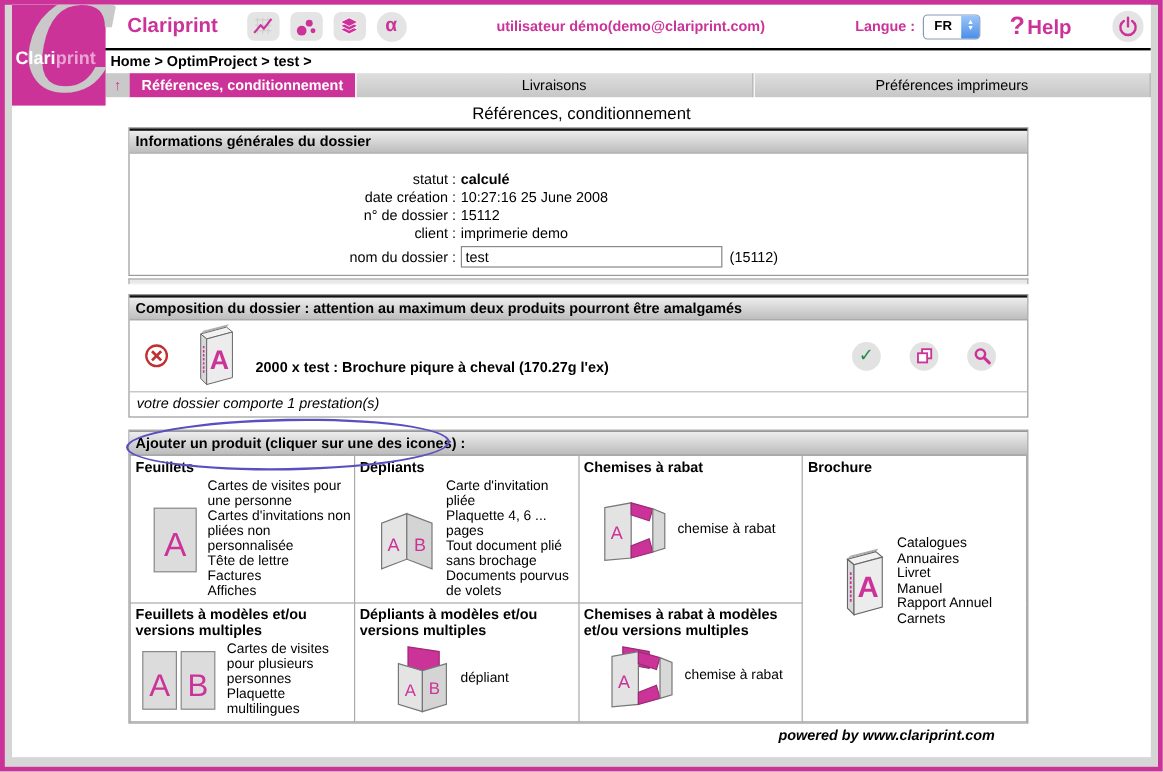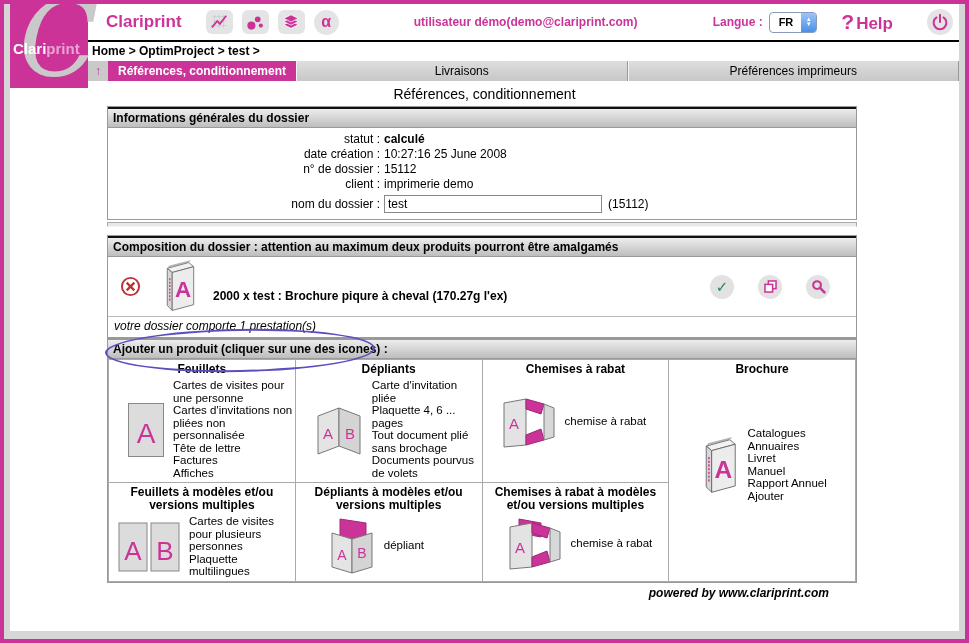--- a/index.html
+++ b/index.html
@@ -40,46 +40,46 @@
        border-left:1px solid #f5f5f5;border-right:1px solid #999;cursor:pointer;white-space:nowrap;}
   .tab.active{background:#cc3399;color:#fff;font-weight:bold;width:188px;border:none;}
   .tab:not(.active){flex:1;}
   .page-title{text-align:center;font-size:14px;margin:5px 0 4px;}
 
   
   .main{margin:0 102px 0 97px;}
   .section{border:1px solid #999;}
   .sec-hdr{border-top:2px solid #111;background:linear-gradient(#ededed,#bdbdbd);font-weight:bold;font-size:12px;
            padding:2px 5px;border-bottom:1px solid #999;}
-  .sec-body{padding:4px 0 6px;font-size:12px;}
+  .sec-body{padding:14px 0 6px;font-size:12px;}
   .info-row{display:flex;line-height:15px;}
   .info-label{width:272px;text-align:right;padding-right:4px;}
   .bold{font-weight:bold;}
   .name-row{margin-top:3px;align-items:center;}
   .name-input{width:210px;height:14px;font-size:12px;border:1px solid #888;padding:1px 3px;font-family:inherit;}
   .name-suffix{margin-left:6px;}
   .btn-row{text-align:right;margin:7px 7px 5px 0;}
   .validate{background:#ccff99;border:1px solid #565656;box-shadow:1px 1px 0 #999;font-size:12px;padding:3px 9px;font-family:inherit;cursor:pointer;}
   .divider{height:3px;background:#e8e8e8;border:1px solid #aaa;border-bottom-color:#f4f4f4;margin:2px 0 8px;}
 
   .comp-row{display:flex;align-items:center;padding:3px 12px;}
   .comp-label{margin-left:16px;font-weight:bold;font-size:12px;margin-top:18px;}
   .right-icons{margin-left:auto;display:flex;gap:24px;margin-right:14px;}
   .circle-btn{width:24px;height:24px;border-radius:50%;background:#e2e2e2;display:flex;align-items:center;justify-content:center;cursor:pointer;}
   .check-glyph{color:#1f8a44;font-weight:bold;font-size:15px;line-height:1;}
   .del-btn{margin-right:18px;cursor:pointer;display:flex;}
   .comp-note{border-top:1px solid #bbb;font-style:italic;font-size:12px;padding:2px 6px 4px;}
 
-  .add-section{position:relative;}
+  .add-section{margin-top:10px;position:relative;}
   .add-section .sec-hdr{border-top:1px solid #999;}
   .ellipse{position:absolute;top:-10px;left:-3px;width:266px;height:39px;border:2px solid #5a4fc0;border-radius:50%;
            transform:rotate(-1deg);pointer-events:none;z-index:3;}
   table.products{width:100%;border-collapse:collapse;font-size:11.5px;table-layout:fixed;}
   table.products td{border:1px solid #aaa;vertical-align:top;padding:1px 2px 3px;}
-  .cell-hdr{font-weight:bold;text-align:center;font-size:12px;padding:2px 2px 3px;line-height:13px;}
+  .cell-hdr{font-weight:bold;text-align:left;font-size:12px;padding:2px 2px 3px;line-height:13px;}
   .cell-body{display:flex;align-items:center;}
   .picon{margin:2px 8px 0 16px;flex-shrink:0;cursor:pointer;display:flex;}
   .cell-list{line-height:12.5px;}
   td.mid{vertical-align:middle;}
   td.mid .cell-body{justify-content:center;}
   td.mid .picon{margin-left:0;}
   .footer{text-align:right;font-size:12px;font-style:italic;font-weight:bold;margin:3px 28px 0 0;cursor:pointer;}
 </style>
 </head>
 <body>
@@ -300,21 +300,21 @@
                     <polygon points="16,15 42,8 42,54 16,61" fill="#ececec" stroke="#666" stroke-width="1"></polygon>
                     <text x="29" y="45" font-size="27" font-weight="bold" fill="#cc3399" text-anchor="middle">A</text>
                   </svg>
                 </span>
                 <div class="cell-list">
                         <div>Catalogues</div>
                         <div>Annuaires</div>
                         <div>Livret</div>
                         <div>Manuel</div>
                         <div>Rapport Annuel</div>
-                        <div>Ajouter</div>
+                        <div>Carnets</div>
                       </div>
               </div>
             </td>
           </tr>
           <tr>
             <td>
               <div class="cell-hdr">Feuillets à modèles et/ou versions multiples</div>
               <div class="cell-body">
                 <span class="picon" style="margin-left:6px;">
                   <svg width="64" height="52" viewBox="0 0 64 52">

